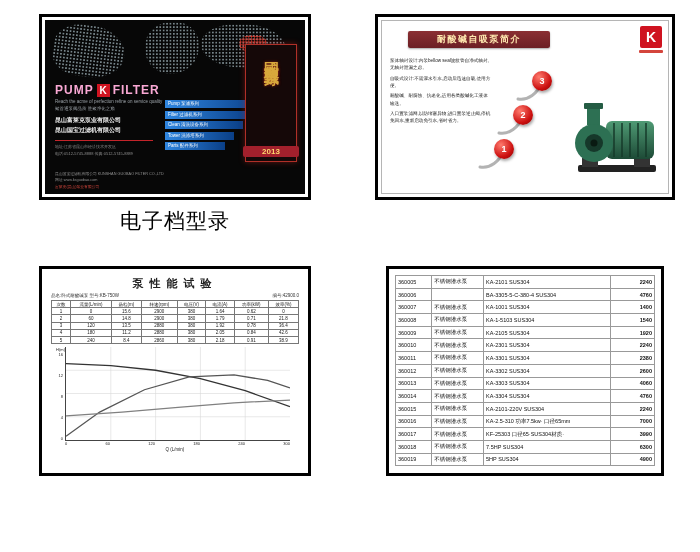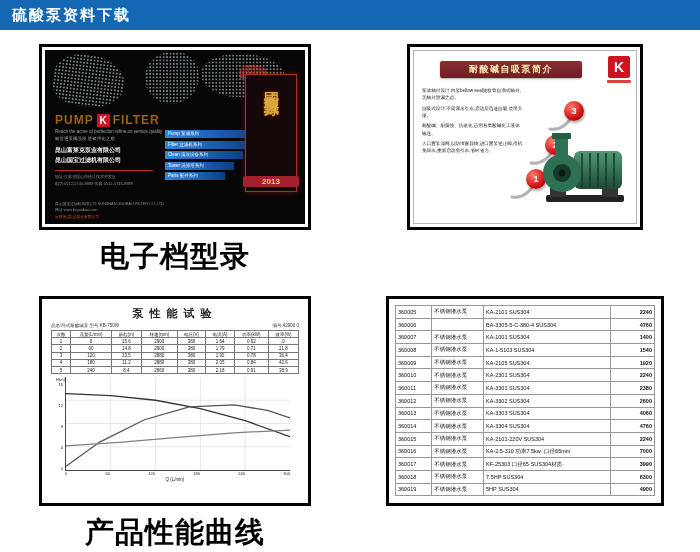--- a/index.html
+++ b/index.html
@@ -3,48 +3,48 @@
 <meta charset="utf-8">
 <style>
   * { box-sizing:border-box; margin:0; padding:0; }
   html,body { width:700px; height:552px; background:#fff; font-family:"Liberation Sans",sans-serif; overflow:hidden; }
   .topbar { height:30px; background:#1467b2; display:flex; align-items:center; padding-left:12px; }
   .topbar span { color:#fff; font-size:15px; font-weight:bold; letter-spacing:2px; }
   .grid { display:grid; grid-template-columns:350px 350px; grid-template-rows:258px 264px; }
   .cell { display:flex; flex-direction:column; align-items:center; }
   .cell.r1 { padding-top:14px; }
   .cell.r2 { padding-top:8px; }
-  .caption { font-size:29px; font-weight:bold; color:#000; margin-top:7px; letter-spacing:1px; }
+  .caption { font-size:21px; font-weight:normal; color:#000; margin-top:7px; letter-spacing:1px; }
   .frame { border:3px solid #000; background:#fff; padding:3px; }
 
   
   .catalog { position:relative; width:260px; height:174px; background:#070707; overflow:hidden; }
   .map { position:absolute; top:2px; left:4px; right:4px; height:60px; }
   .blob { position:absolute; background-image:radial-gradient(circle,#8a9aa0 0.7px,transparent 0.9px); background-size:3.4px 3.4px; opacity:.85; }
   .b1 { left:4px; top:3px; width:72px; height:52px; border-radius:48% 60% 55% 45%; transform:rotate(7deg); }
   .b2 { left:96px; top:0; width:54px; height:52px; border-radius:50% 45% 55% 50%; }
   .b3 { left:152px; top:2px; width:84px; height:44px; border-radius:45% 55% 50% 55%; }
   .china { left:190px; top:13px; width:28px; height:17px; border-radius:45%; background-image:radial-gradient(circle,#e03b2e 0.9px,transparent 1px); background-size:2.8px 2.8px; opacity:1; }
   .brand { position:absolute; left:10px; top:63px; display:flex; align-items:center; gap:3px; }
-  .btxt { color:#a16207; font-weight:bold; font-size:12px; letter-spacing:1px; }
+  .btxt { color:#f9a8d4; font-weight:bold; font-size:12px; letter-spacing:1px; }
   .kbox { width:13px; height:13px; background:#cf1320; color:#fff; font-weight:bold; font-size:10px; display:flex; align-items:center; justify-content:center; }
   .tagline { position:absolute; left:10px; top:79px; width:108px; font-size:4.5px; color:#9aa0a6; line-height:1.5; }
   .companies { position:absolute; left:10px; top:95px; font-size:6px; color:#eee; line-height:1.7; font-weight:bold; }
   .redline { position:absolute; left:10px; top:120px; width:98px; height:1px; background:#c3242a; }
   .addr { position:absolute; left:10px; top:124px; font-size:4px; color:#8a8a8a; line-height:1.7; }
   .bars { position:absolute; left:120px; top:80px; display:flex; flex-direction:column; gap:2.5px; }
   .bar { height:8px; background:linear-gradient(90deg,#2f86e0,#0a3f87); color:#fff; font-size:4.5px; line-height:8px; padding:0 3px; white-space:nowrap; overflow:hidden; }
   .stamp { position:absolute; right:8px; top:24px; width:52px; height:118px; border:1px solid #b03028; background:#150808; display:flex; flex-direction:column; align-items:center; padding:5px 0 4px; box-shadow:0 0 6px rgba(200,40,30,.45); }
   .vtext { writing-mode:vertical-rl; flex:1; font-size:15px; color:#d8a83c; font-weight:bold; letter-spacing:3px; font-family:"DejaVu Serif",serif; text-shadow:0 0 3px #8a2018; }
   .year { background:#a3202c; color:#ffd76e; font-size:8px; font-weight:bold; padding:1px 19px; border-radius:2px; }
   .cfooter { position:absolute; left:10px; bottom:3px; right:68px; font-size:3.8px; color:#8f8f8f; line-height:1.8; }
   .cfooter .redtxt { color:#d2463c; }
 
   
-  .ppt { position:relative; width:224px; height:174px; background:#fff; border:1px solid #b5b5b5; overflow:hidden; }
+  .ppt { position:relative; width:288px; height:174px; background:#fff; border:1px solid #b5b5b5; overflow:hidden; }
   .swoosh { position:absolute; left:0; top:0; width:244px; height:174px; }
   .slide-title { position:absolute; left:26px; top:10px; width:142px; height:17px; background:linear-gradient(#8a2f33,#6c1f24); color:#ffe9b0; font-size:9px; font-weight:bold; display:flex; align-items:center; justify-content:center; border-radius:2px; letter-spacing:1.5px; box-shadow:0 1px 2px rgba(0,0,0,.35); }
   .ppt-logo { position:absolute; right:6px; top:5px; width:22px; height:22px; background:#cf1320; color:#fff; font-weight:bold; font-size:14px; display:flex; align-items:center; justify-content:center; border-radius:2px; }
   .ppt-logo-sub { position:absolute; right:5px; top:29px; width:24px; height:3px; background:#d4453c; border-radius:1px; }
   .ppt-text { position:absolute; left:8px; top:36px; width:102px; font-size:4.6px; color:#222; line-height:1.55; }
   .ppt-text p { margin-bottom:3.5px; }
   .ball { position:absolute; width:20px; height:20px; border-radius:50%; background:radial-gradient(circle at 35% 30%,#ff7b6e,#cc0f0f 62%,#7c0505); color:#fff; font-size:9px; font-weight:bold; display:flex; align-items:center; justify-content:center; box-shadow:1px 2px 3px rgba(0,0,0,.35); }
   .pump { position:absolute; right:4px; bottom:16px; width:92px; height:76px; }
 
   
@@ -67,23 +67,20 @@
   table.pricet td { border:0.6px solid #999; padding:0 2px; height:12.7px; white-space:nowrap; overflow:hidden; color:#111; }
   td.code { width:14%; }
   td.pname { width:20%; color:#2e9e3a; }
   td.model { width:49%; }
   td.pricev { width:17%; text-align:right; font-weight:bold; }
 </style>
 </head>
 <body>
 
 <div class="page">
-  <div class="topbar">
-    <span>硫酸泵资料下载</span>
-  </div>
 
   <div class="grid">
 
     <div class="cell r1">
       <div class="frame">
         <div class="catalog">
           <div class="map">
             <div class="blob b1"></div>
             <div class="blob b2"></div>
             <div class="blob b3"></div>
@@ -278,21 +275,20 @@
               <span>0</span>
               <span>60</span>
               <span>120</span>
               <span>180</span>
               <span>240</span>
               <span>300</span>
             </div>
           <div class="xlabel">Q (L/min)</div>
         </div>
       </div>
-      <div class="caption">产品性能曲线</div>
     </div>
 
     <div class="cell r2">
       <div class="frame">
         <div class="price">
           <table class="pricet">
             <tbody>
                 <tr>
                   <td class="code">360005</td>
                   <td class="pname">不锈钢潜水泵</td>

